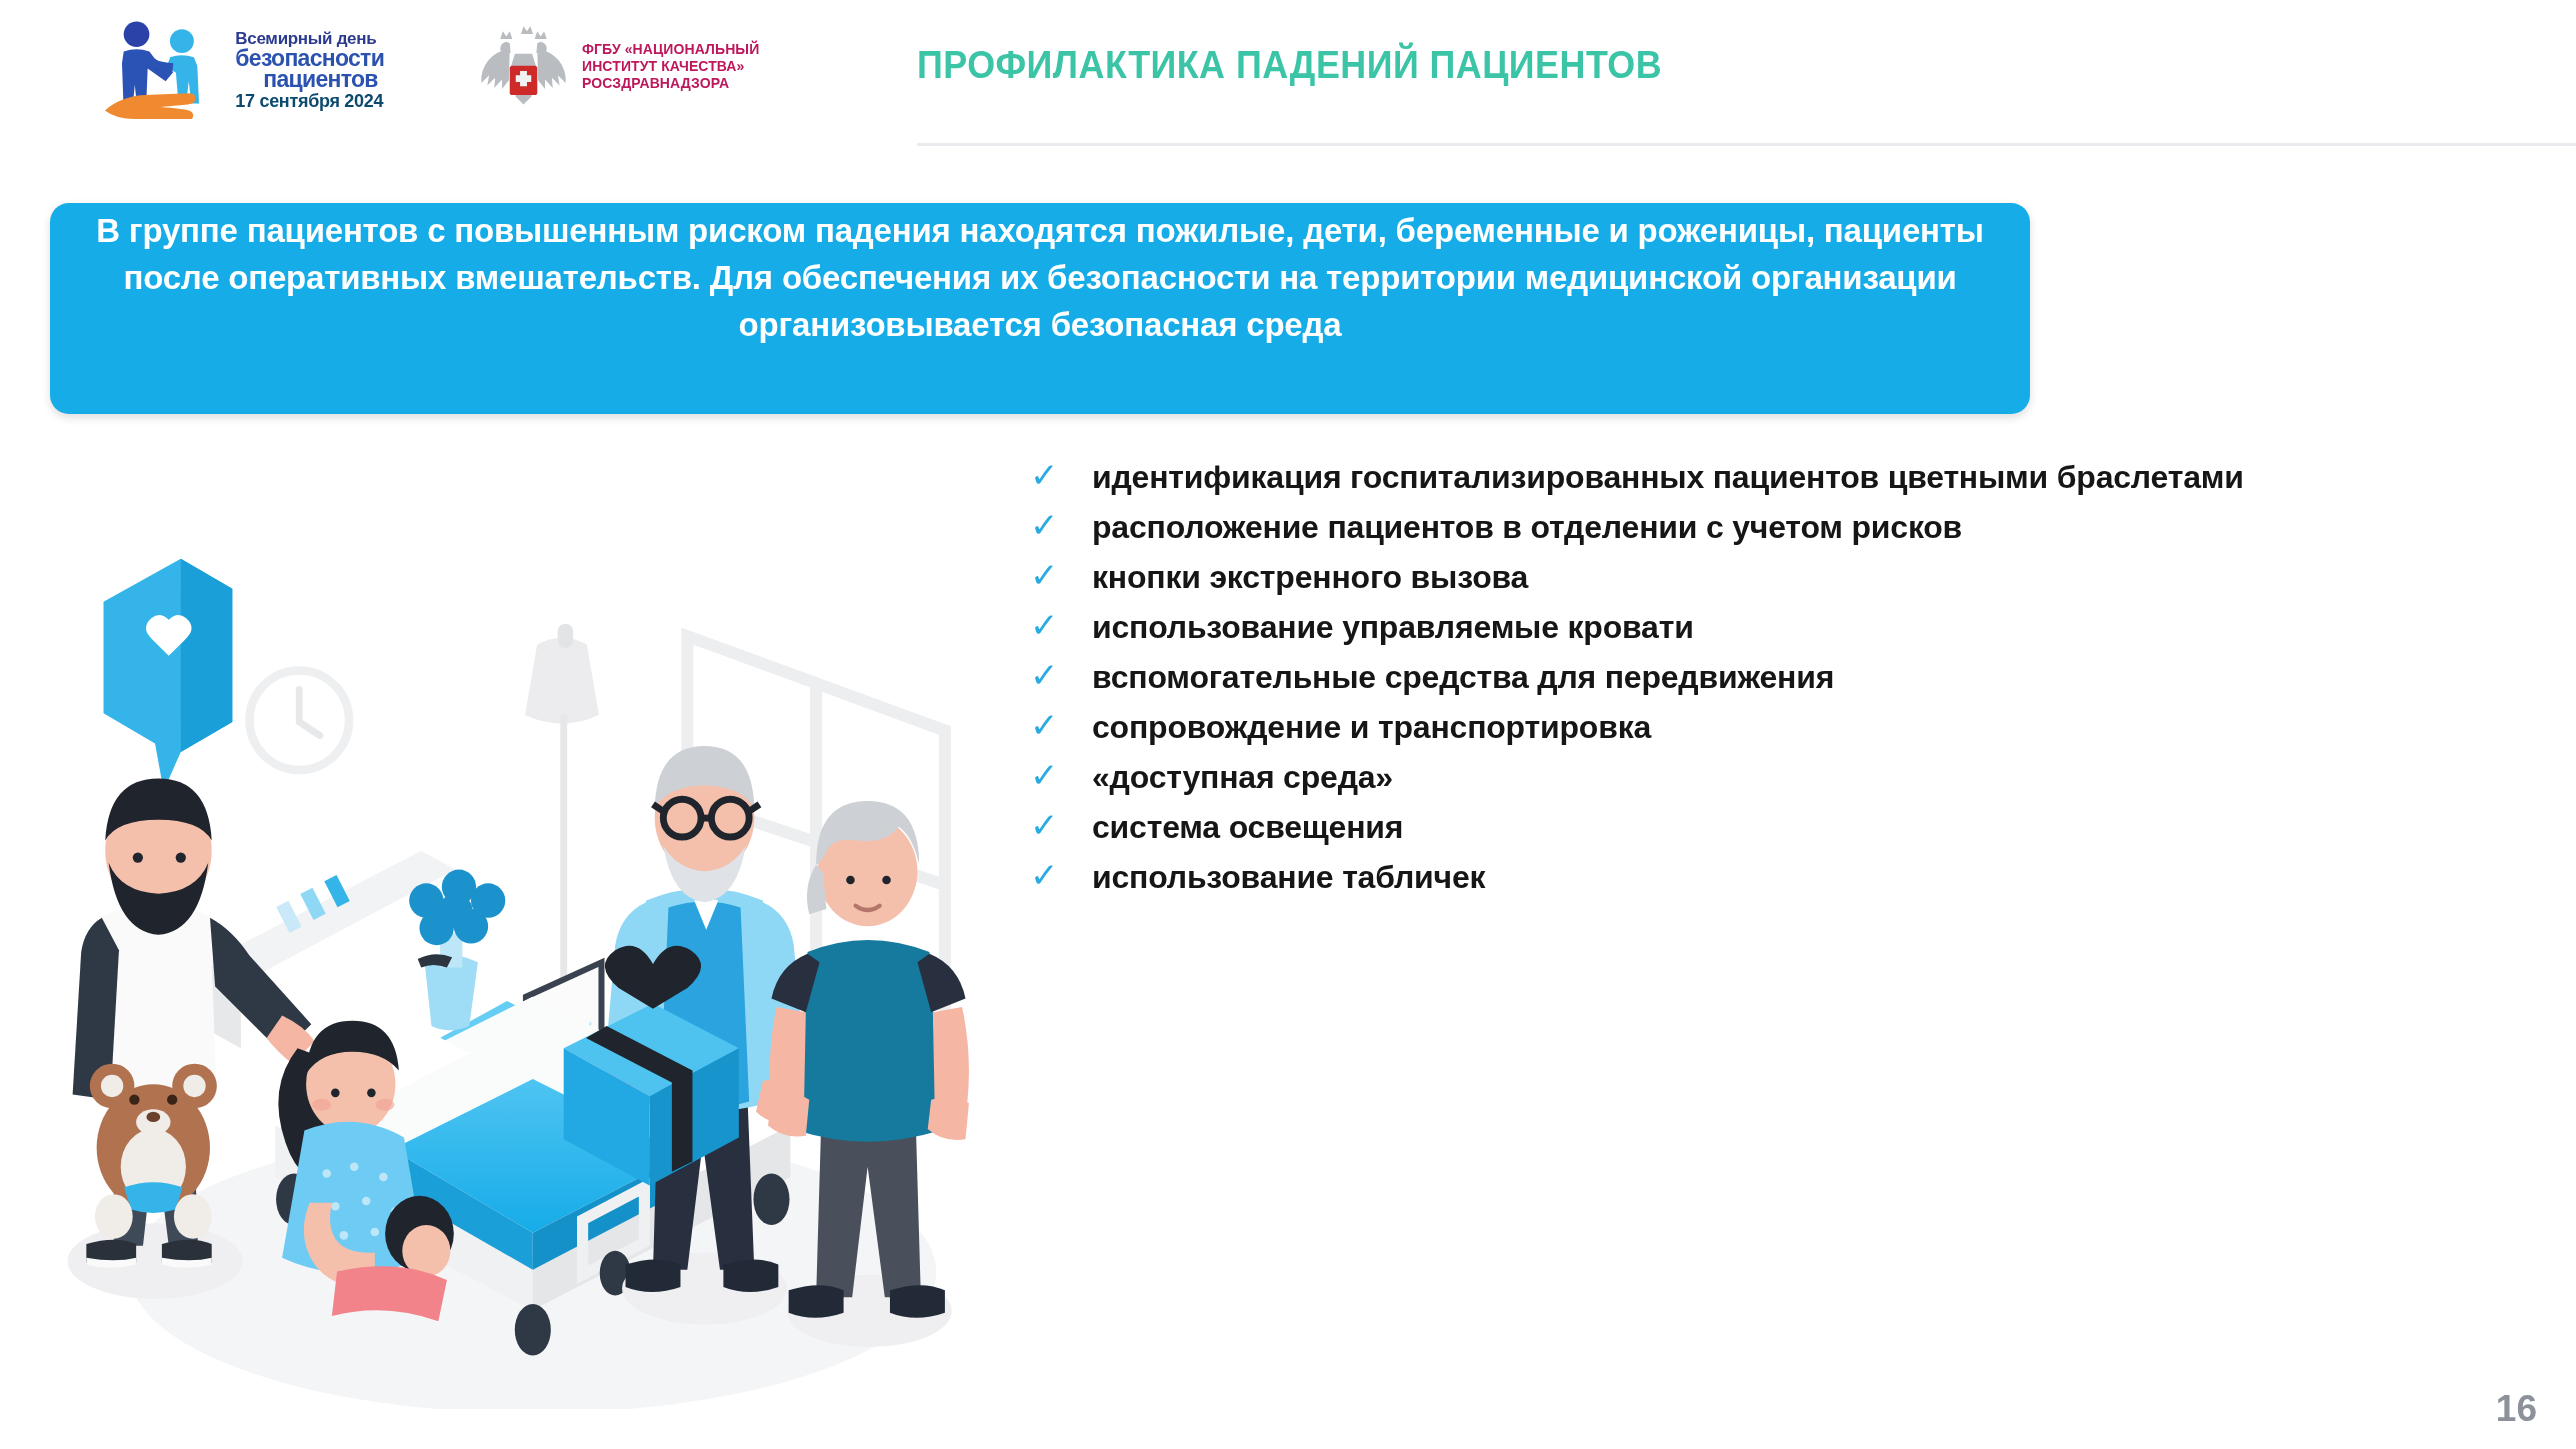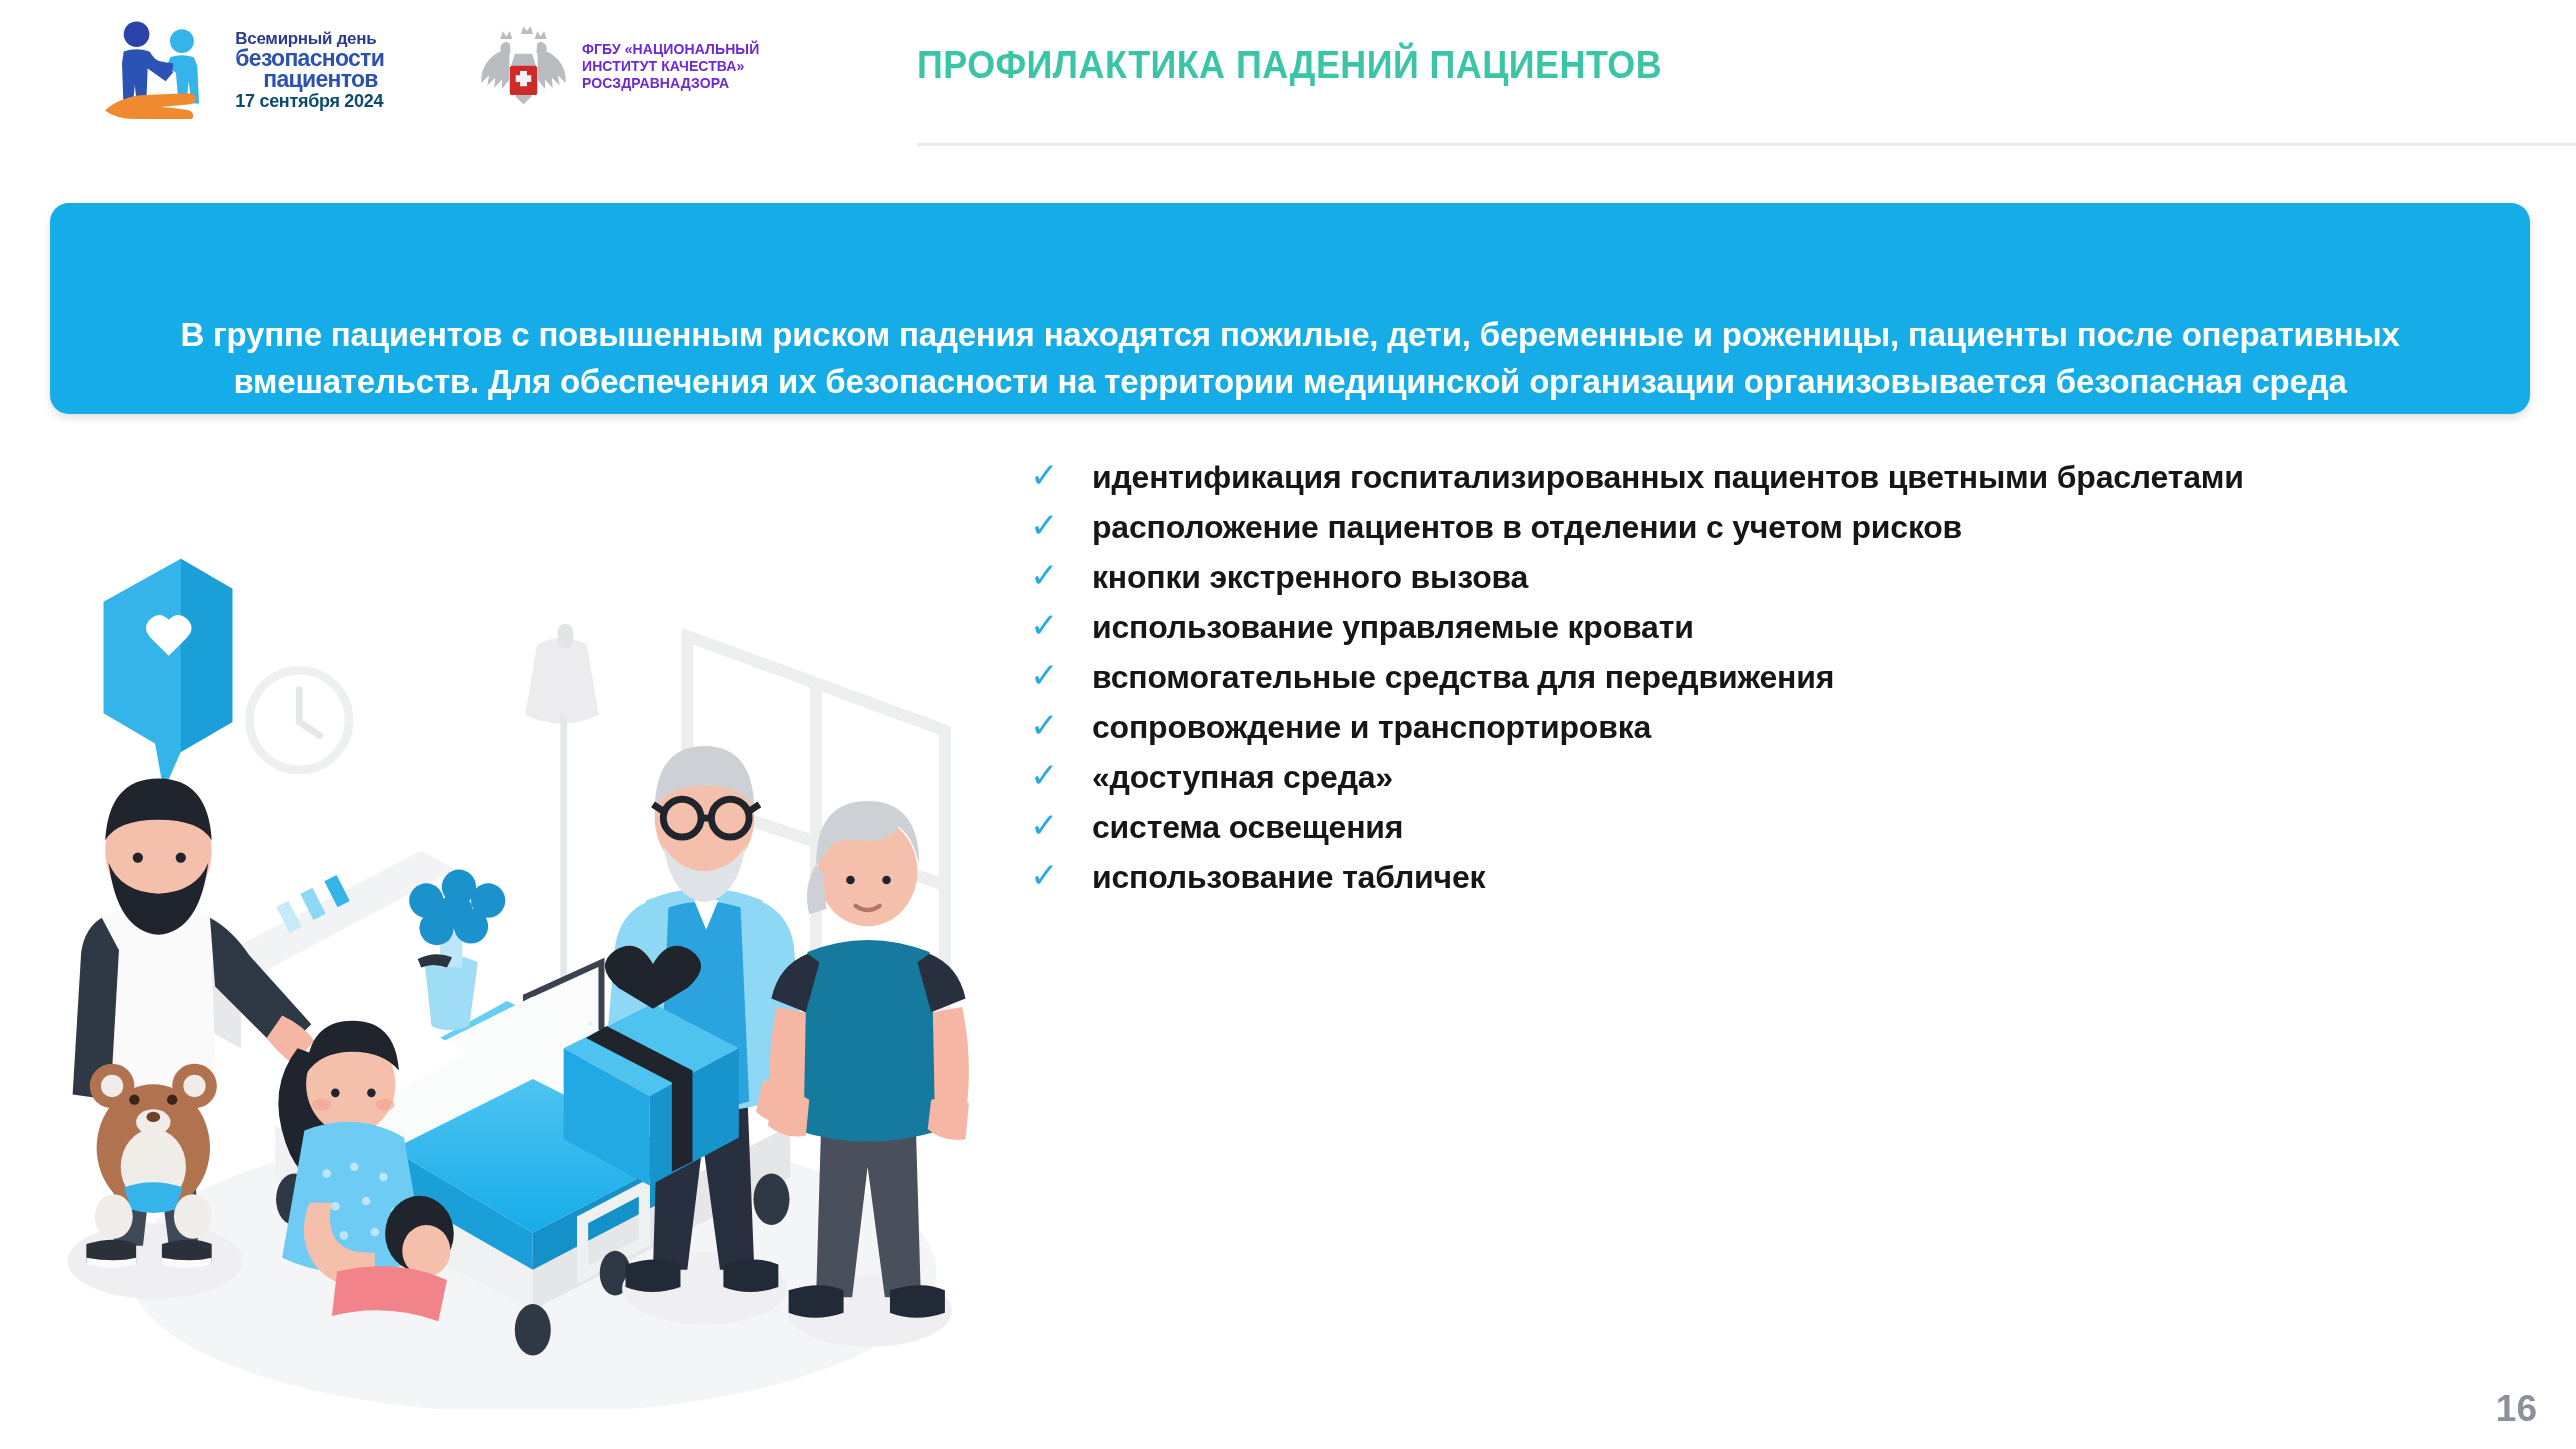--- a/index.html
+++ b/index.html
@@ -73,21 +73,21 @@
   }
   .rzn-mark { width: 93px; height: 86px; flex: 0 0 93px; }
   .rzn-text {
     display: flex; flex-direction: column;
     line-height: 1.22;
     padding-top: 5.2px;
   }
   .rzn-text span {
     font-size: 14px;
     font-weight: 700;
-    color: #6d28d9;
+    color: #be185d;
     letter-spacing: 0.1px;
     white-space: nowrap;
   }
 
   
   .slide-title {
     position: absolute;
     left: 917px;
     top: 43px;
     font-size: 39px;
@@ -106,27 +106,27 @@
     width: 1659px;
     height: 2.6px;
     background: #e9ebee;
   }
 
   
   .banner {
     position: absolute;
     left: 50px;
     top: 203px;
-    width: 2480px;
+    width: 1980px;
     height: 211px;
     background: #16ace8;
     border-radius: 19px;
     box-shadow: 0 3.4px 8.6px rgba(0,0,0,0.13);
     display: flex;
-    align-items: flex-end;
+    align-items: flex-start;
     justify-content: center;
     box-sizing: border-box;
     padding: 5.2px 38px 8.6px 38px;
   }
   .banner-text {
     color: #ffffff;
     font-size: 33px;
     font-weight: 700;
     line-height: 1.42;
     text-align: center;

